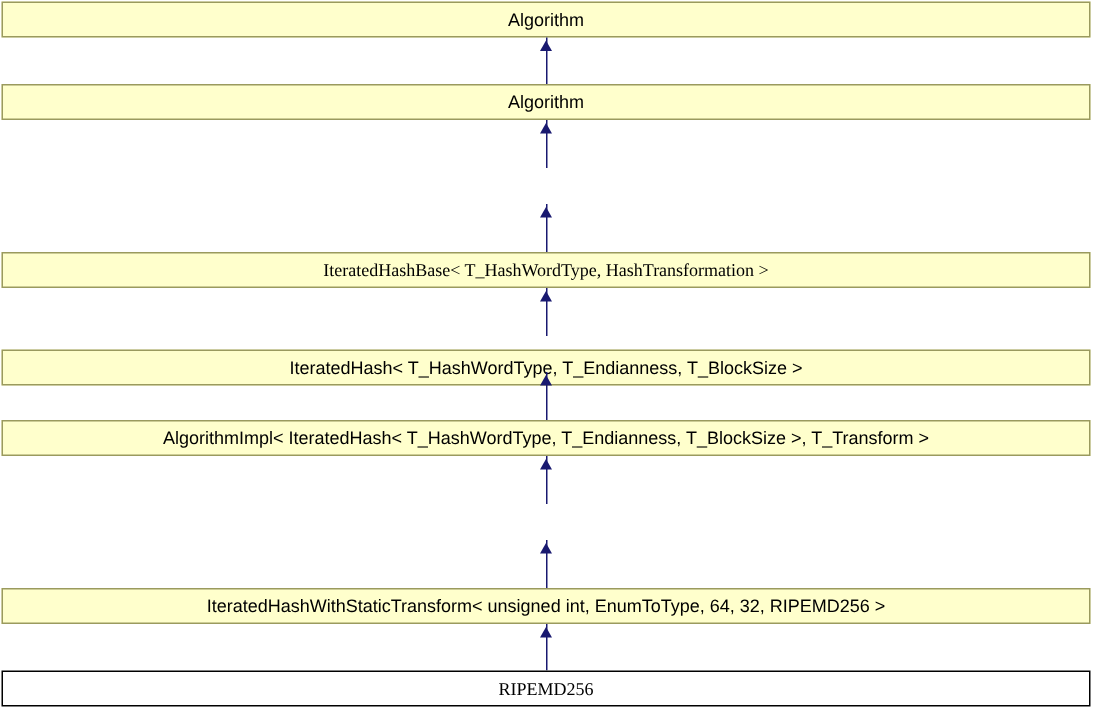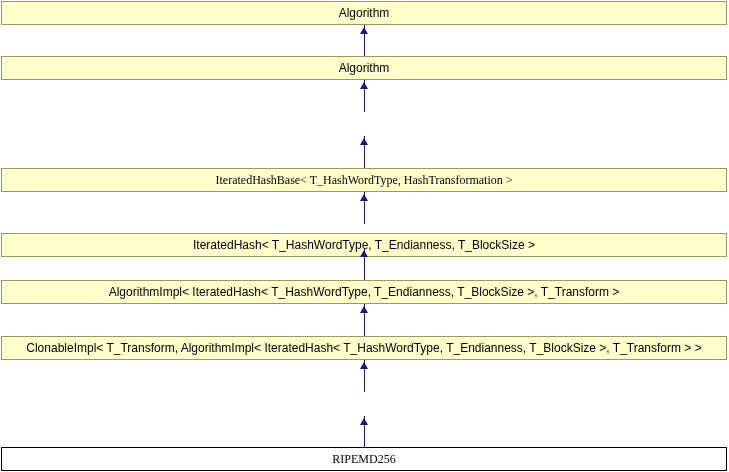--- a/index.html
+++ b/index.html
@@ -110,26 +110,26 @@
     <span class="line"></span>
     <span class="head"></span>
   </div>
 
   <div class="node n5">AlgorithmImpl&lt; IteratedHash&lt; T_HashWordType, T_Endianness, T_BlockSize &gt;, T_Transform &gt;</div>
   <div class="arrow a5">
     <span class="line"></span>
     <span class="head"></span>
   </div>
 
-  <div class="node n6">ClonableImpl&lt; T_Transform, AlgorithmImpl&lt; IteratedHash&lt; T_HashWordType, T_Endianness, T_BlockSize &gt;, T_Transform &gt; &gt;</div>
   <div class="arrow a6">
     <span class="line"></span>
     <span class="head"></span>
   </div>
 
+  <div class="node n7">IteratedHashWithStaticTransform&lt; unsigned int, EnumToType, 64, 32, RIPEMD256 &gt;</div>
   <div class="arrow a7">
     <span class="line"></span>
     <span class="head"></span>
   </div>
 
   <div class="node n8 current">RIPEMD256</div>
 
 </div>
 
 </body></html>

